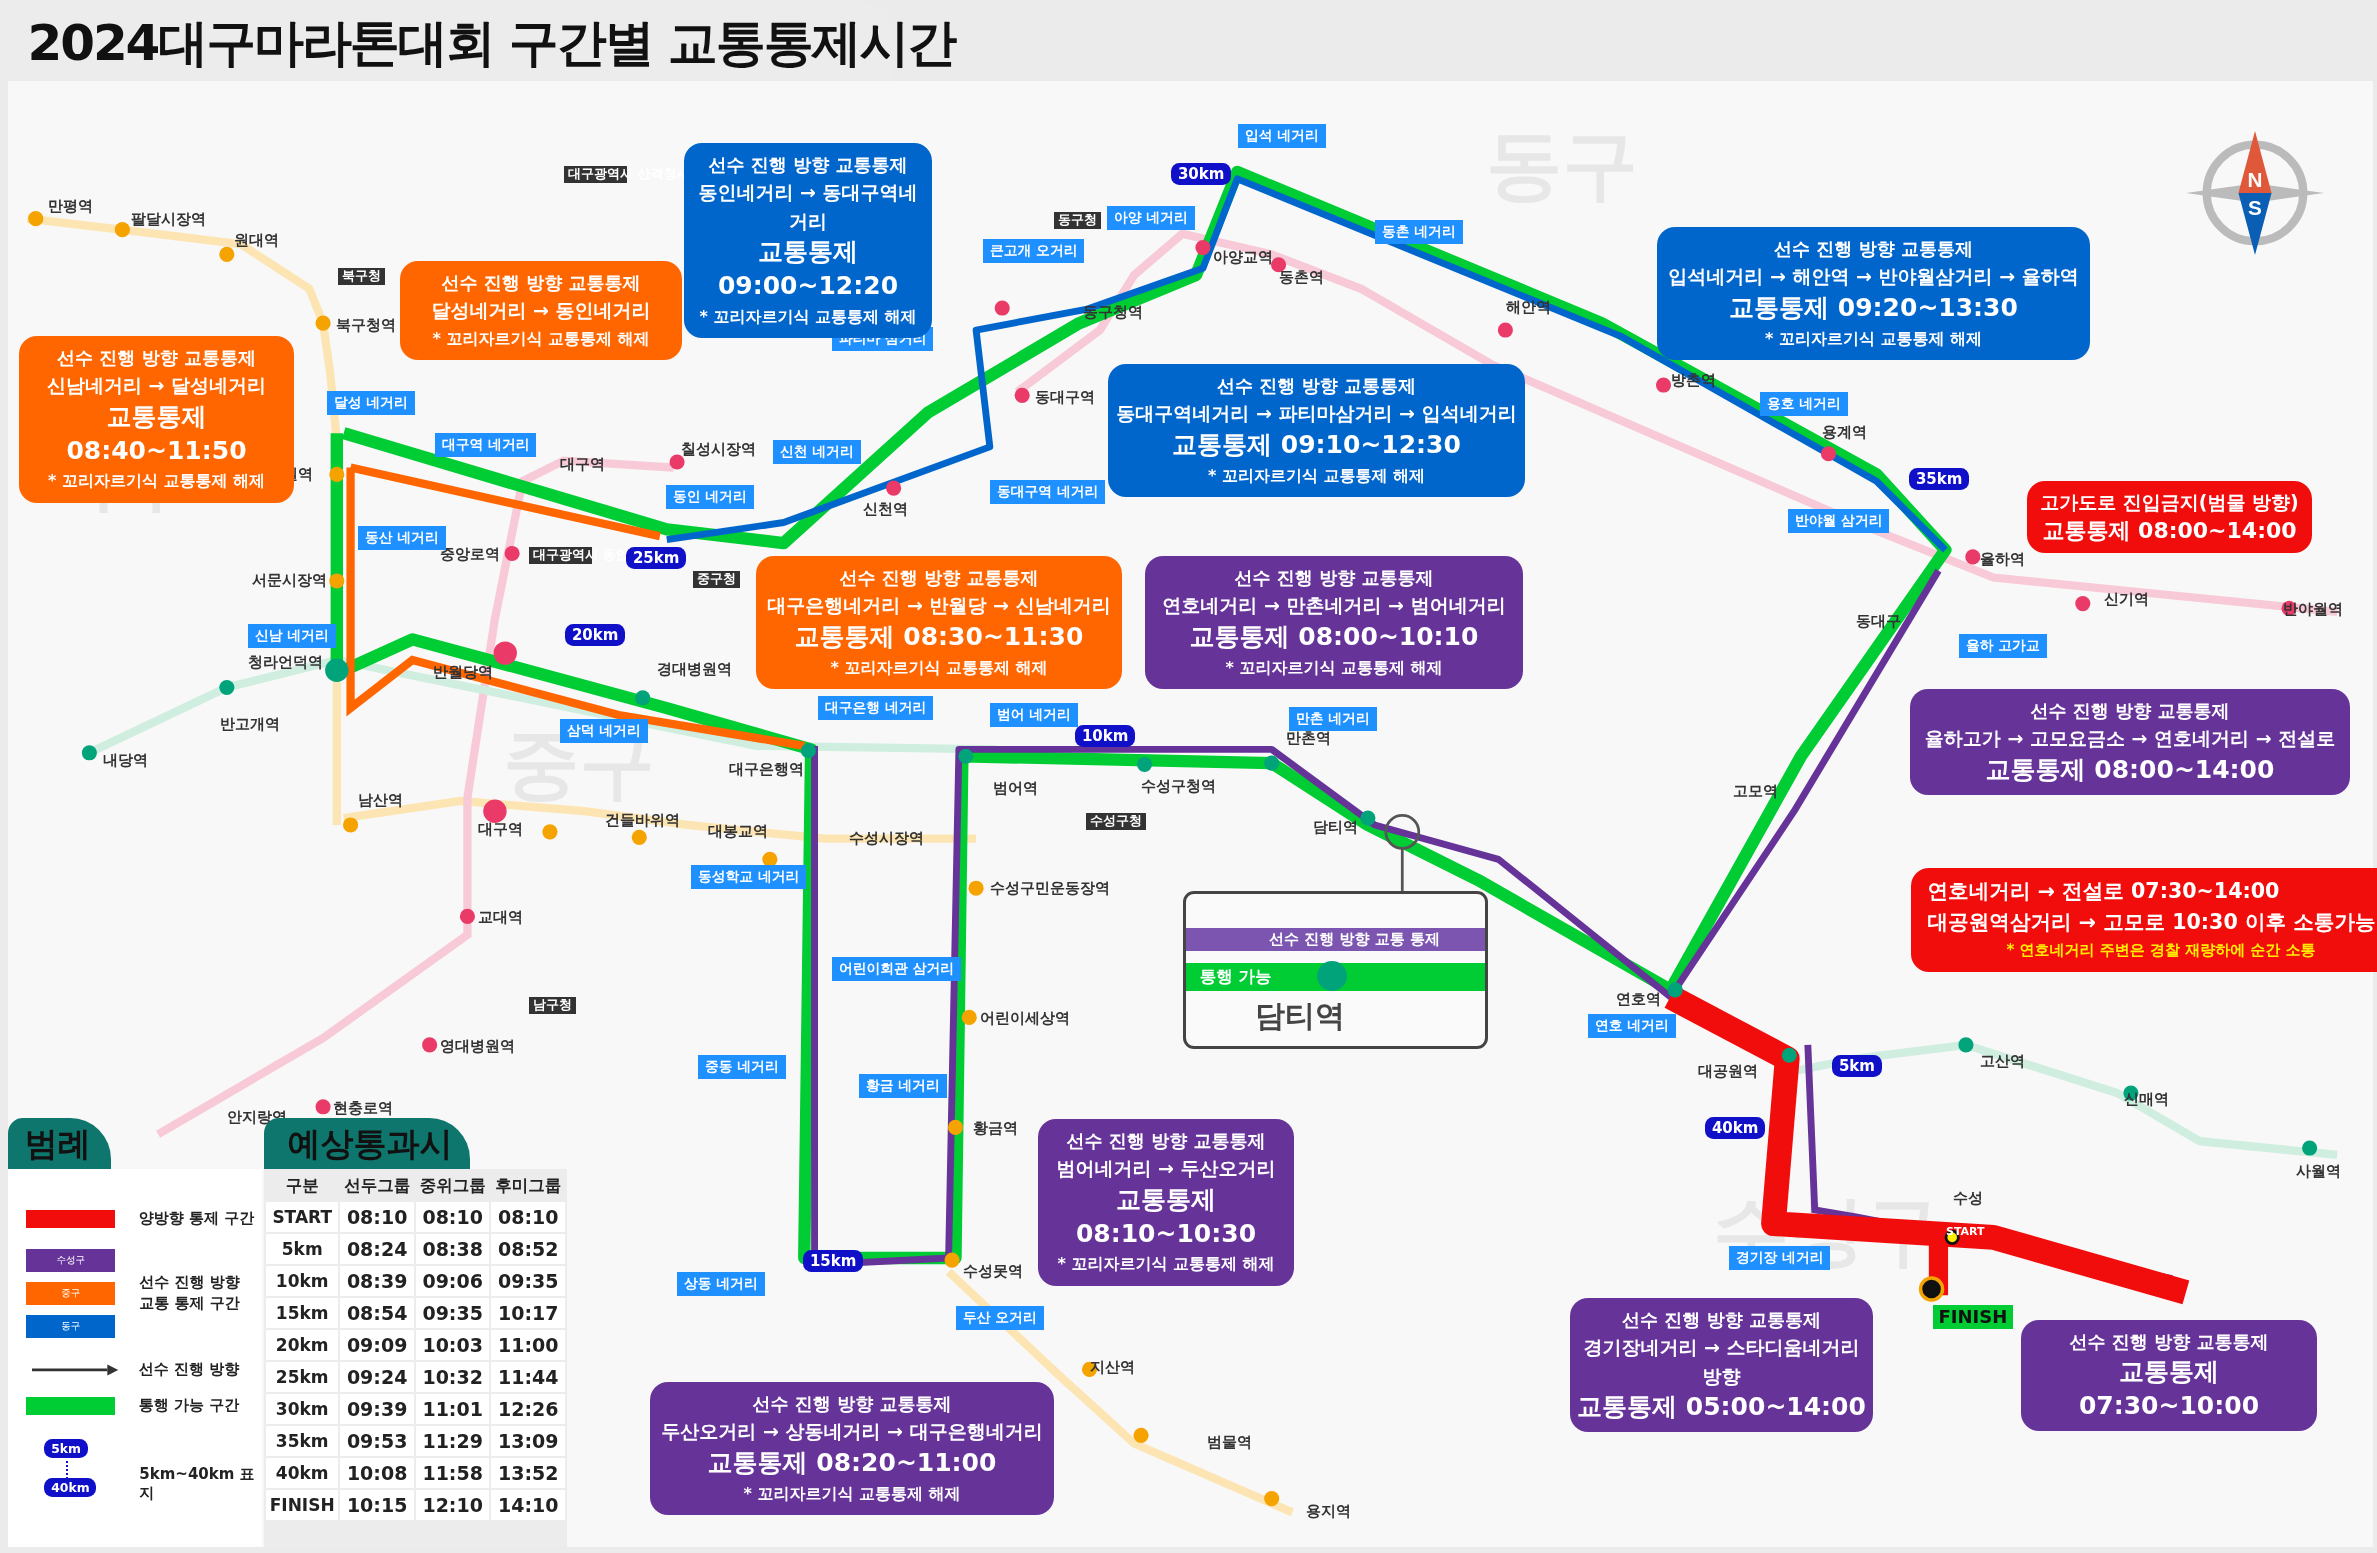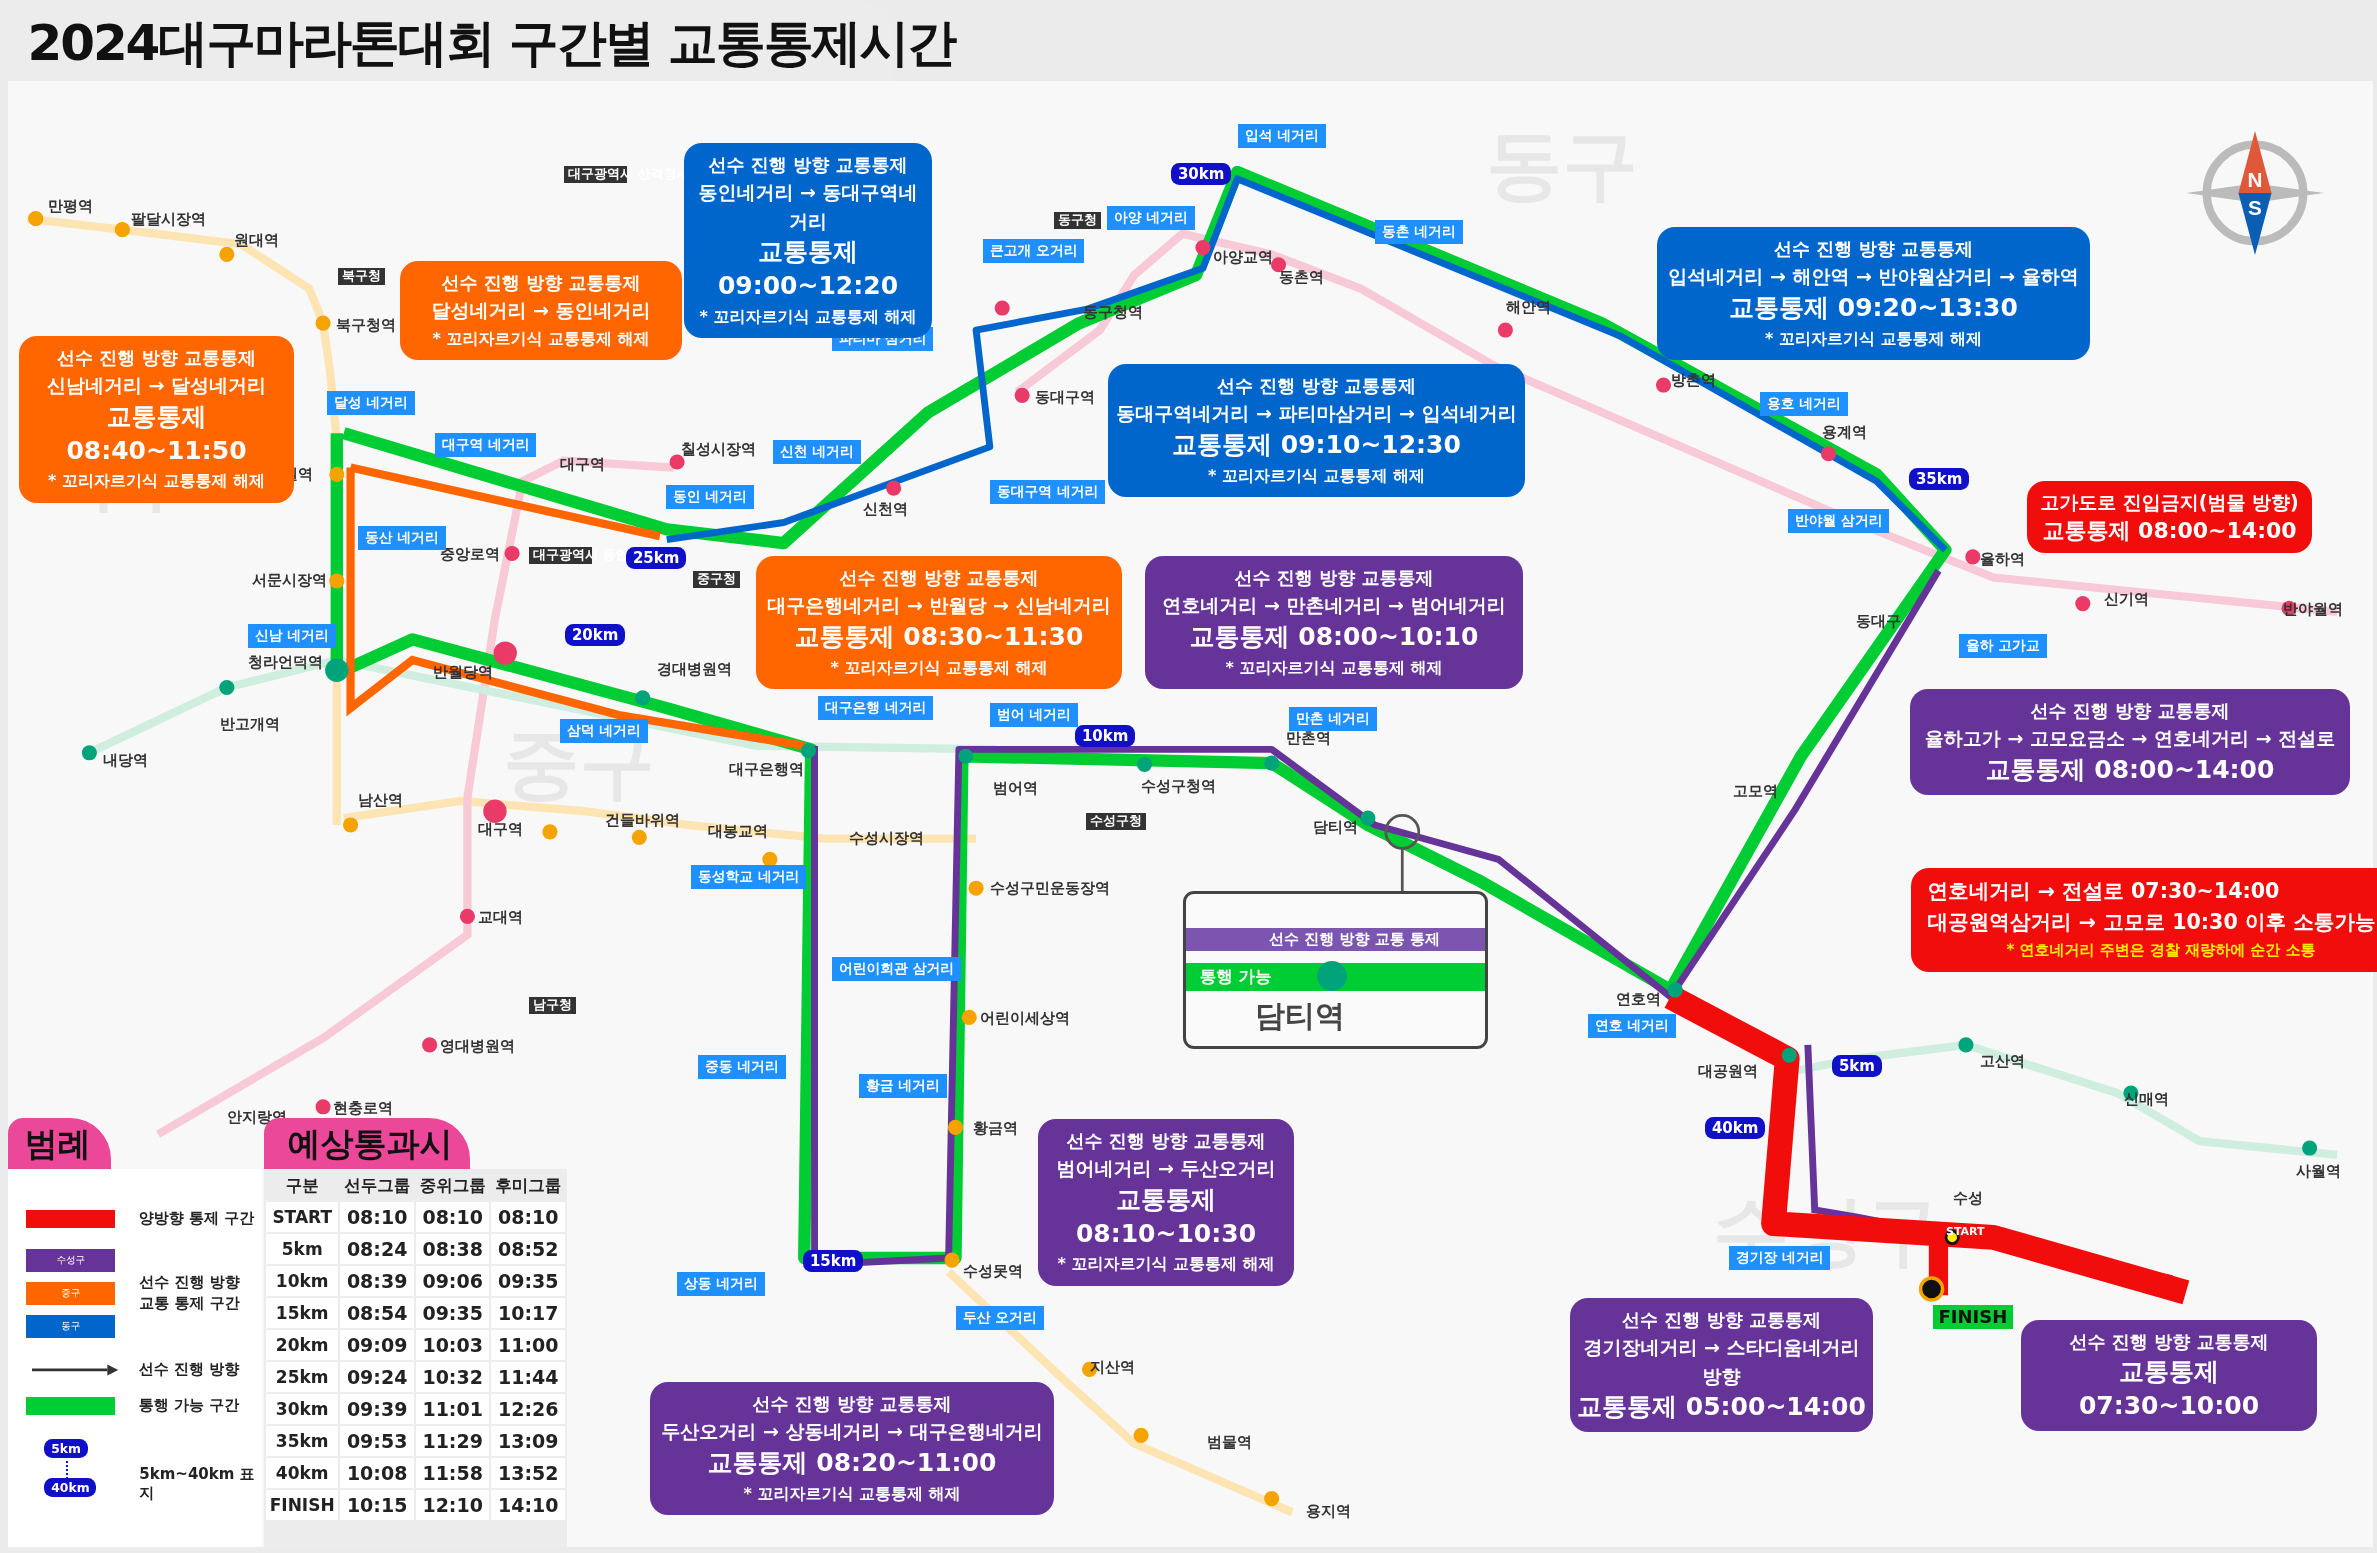--- a/index.html
+++ b/index.html
@@ -16,21 +16,21 @@
   .bldg{position:absolute;background:#333;color:#fff;font-size:13px;font-weight:700;padding:1.4px 4.1px;text-align:center;line-height:1.1;white-space:nowrap}
   .box{position:absolute;border-radius:18px;color:#fff;text-align:center;padding:8.3px 6.9px}
   .box .l1{font-size:18px;font-weight:700;line-height:1.5}
   .box .l2{font-size:19px;font-weight:700;line-height:1.5}
   .box .l3{font-size:25px;font-weight:800;line-height:1.35}
   .box .l4{font-size:16px;font-weight:700;line-height:1.7}
   .orange{background:#ff6600}
   .blue{background:#0066cc}
   .purple{background:#663399}
   .red{background:#f20d0d}
-  .legend-tab{position:absolute;background:#ec4899;border-top-left-radius:15px;border-top-right-radius:41px}
+  .legend-tab{position:absolute;background:#0f766e;border-top-left-radius:15px;border-top-right-radius:41px}
   .legend-tab span{font-size:33px;font-weight:900;color:#111}
   .legend-box{position:absolute;left:8.3px;top:1169px;width:254px;height:378px;background:#fff}
   .lg-row{position:absolute;left:0;display:flex;align-items:center;font-size:15px;font-weight:700;color:#222}
   .lg-sw{width:89px;height:25px;margin-right:23.4px}
   .tbl{position:absolute;left:264px;top:1169px;width:303px;height:378px;background:#ececec}
   .tbl table{border-collapse:separate;border-spacing:2.8px;width:100%}
   .tbl th{font-size:16.5px;font-weight:800;color:#222;height:29px}
   .tbl td{background:#fff;font-size:19px;font-weight:600;color:#222;text-align:center;height:30px}
   .tbl td.k{font-size:17px;font-weight:800}
   .compass{position:absolute;left:2186px;top:124px;width:138px;height:138px}

